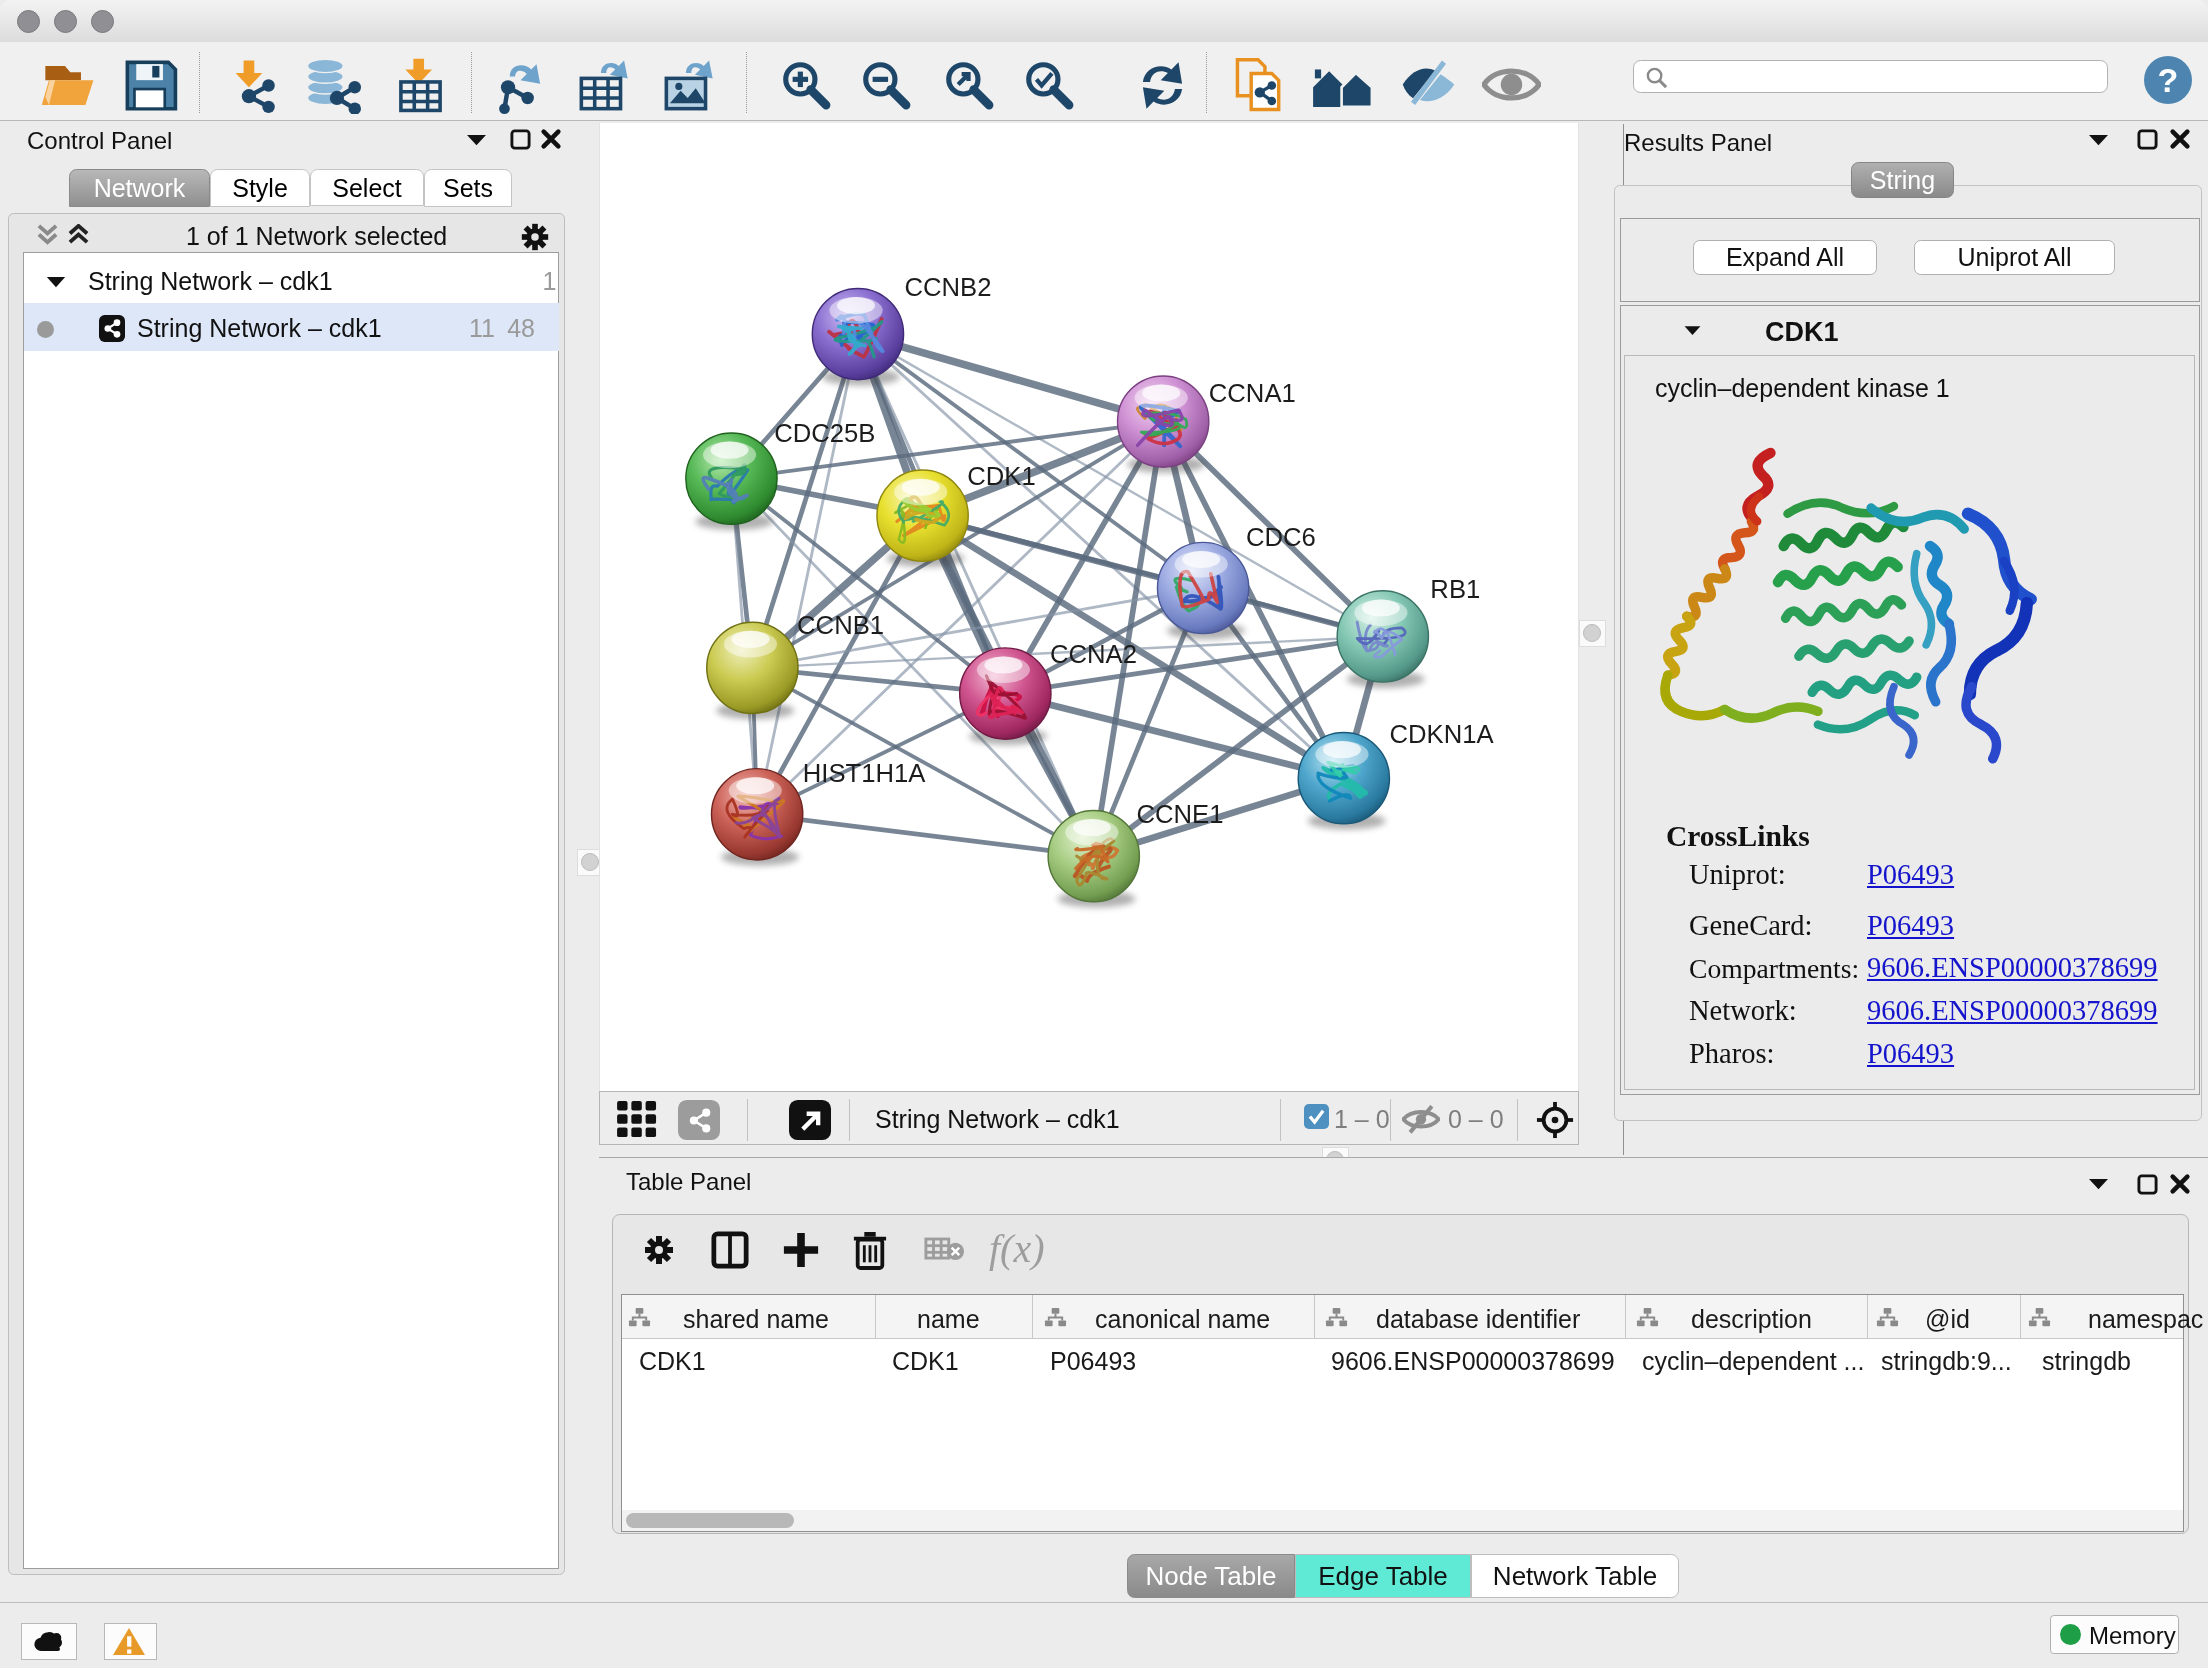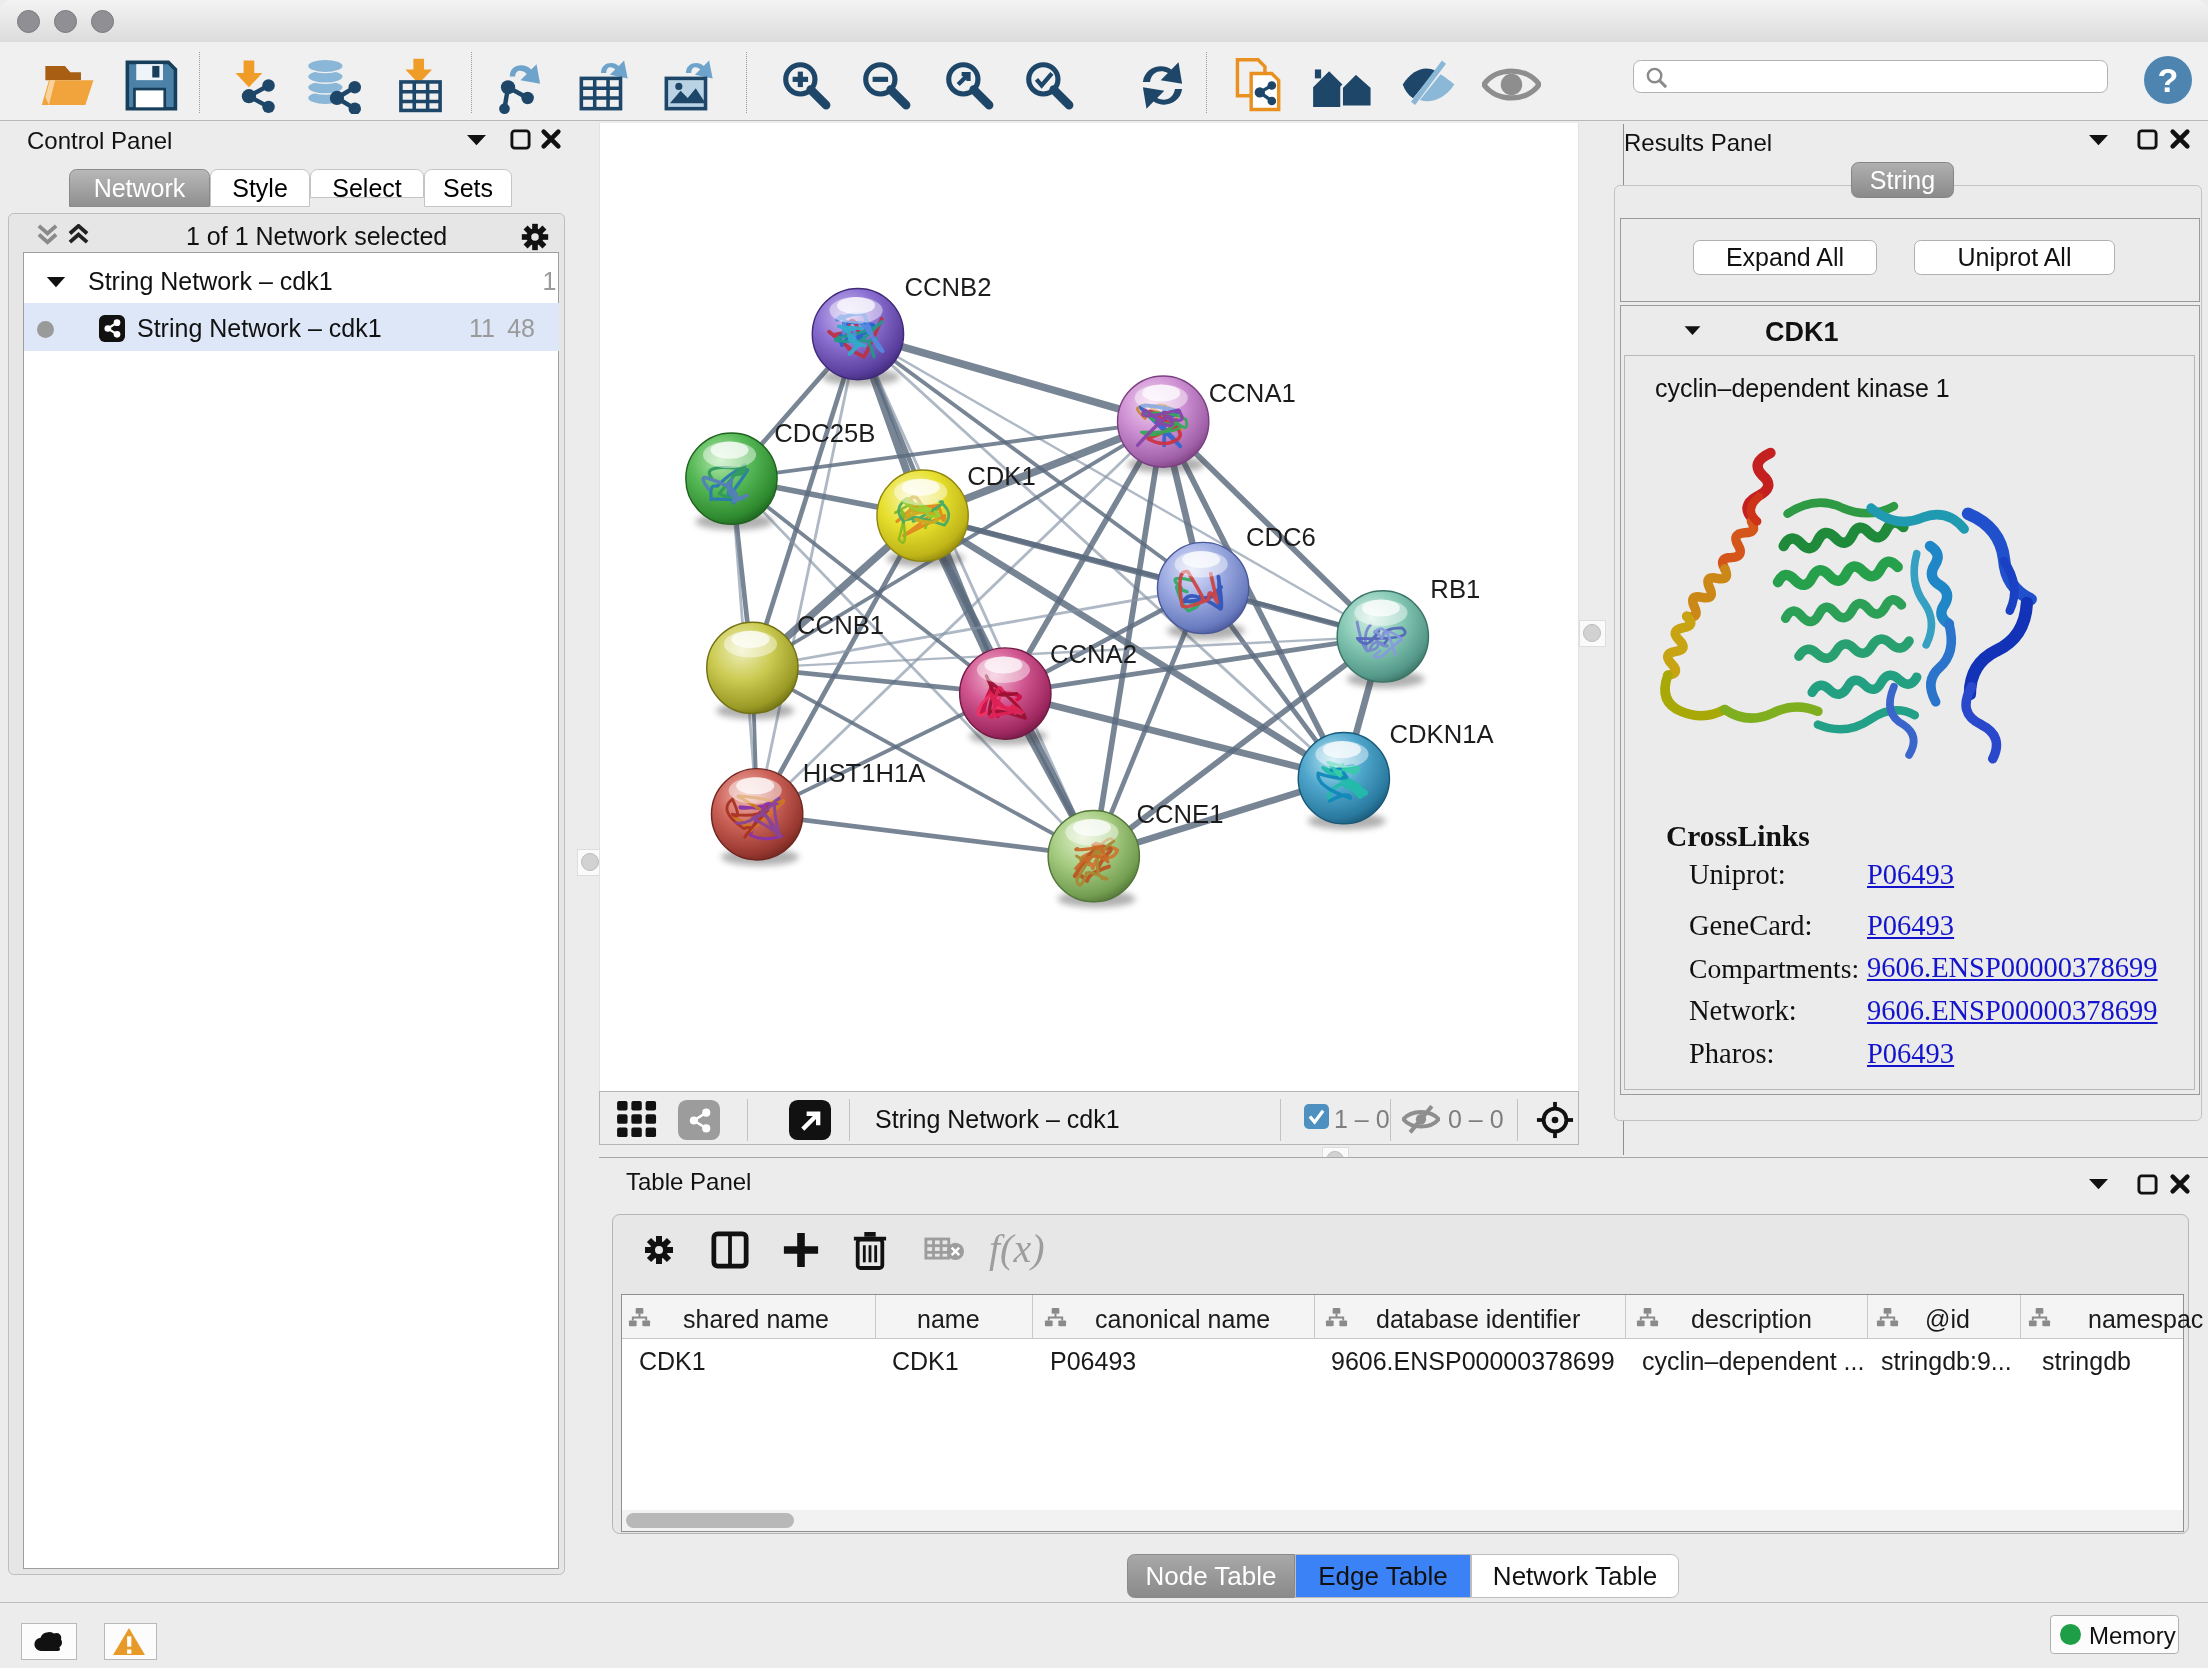--- a/index.html
+++ b/index.html
@@ -191,21 +191,21 @@
       </svg>
     <svg class="abs" style="left:540px;top:128px" width="22" height="22" viewBox="0 0 24 24">
         <path d="M4 4 L20 20 M20 4 L4 20" stroke="#111" stroke-width="5" stroke-linecap="round"></path>
       </svg>
 
     <div class="abs" style="left:69px;top:169px;width:141px;height:38px;background:linear-gradient(#b8b8b8,#8f8f8f);
       border:1px solid #8a8a8a;border-radius:7.6px 7.6px 0 0;box-sizing:border-box;color:#fff;font-size:25px;
       text-align:center;line-height:36px;">Network</div>
     <div class="abs" style="left:210px;top:169px;width:100px;height:38px;background:#fff;border:1px solid #c4c4c4;
       border-radius:7.6px 7.6px 0 0;box-sizing:border-box;color:#000;font-size:25px;text-align:center;line-height:36px;">Style</div>
-    <div class="abs" style="left:310px;top:169px;width:114px;height:29px;background:#fff;border:1px solid #c4c4c4;
+    <div class="abs" style="left:310px;top:169px;width:114px;height:37px;background:#fff;border:1px solid #c4c4c4;
       border-radius:7.6px 7.6px 0 0;box-sizing:border-box;color:#000;font-size:25px;text-align:center;line-height:36px;">Select</div>
     <div class="abs" style="left:424px;top:169px;width:88px;height:38px;background:#fff;border:1px solid #c4c4c4;
       border-radius:7.6px 7.6px 0 0;box-sizing:border-box;color:#000;font-size:25px;text-align:center;line-height:36px;">Sets</div>
 
     <div class="abs" style="left:7.6px;top:213px;width:557px;height:1362px;background:#e6e6e6;
       border:1px solid #bdbdbd;border-radius:5.7px;box-sizing:border-box;"></div>
 
     <svg class="abs" style="left:36px;top:224px" width="23" height="21" viewBox="0 0 24 22">
       <g stroke="#8a8a8a" stroke-width="4" fill="none">
           <path d="M3 2 l9 8 9-8"></path>
@@ -810,21 +810,21 @@
     <div class="abs celltxt" style="left:1331px;top:1347px;">9606.ENSP00000378699</div>
     <div class="abs celltxt" style="left:1642px;top:1347px;">cyclin–dependent ...</div>
     <div class="abs celltxt" style="left:1881px;top:1347px;">stringdb:9...</div>
     <div class="abs celltxt" style="left:2042px;top:1347px;">stringdb</div>
 
     <div class="abs" style="left:622px;top:1510px;width:1561px;height:21px;background:#f2f2f2;"></div>
     <div class="abs" style="left:626px;top:1513px;width:168px;height:15px;background:#b8b8b8;border-radius:7.6px;"></div>
 
     <div class="abs" style="left:1127px;top:1554px;width:168px;height:44px;background:linear-gradient(#a8a8a8,#8a8a8a);
       border:1px solid #8a8a8a;border-radius:7.6px 0 0 7.6px;box-sizing:border-box;color:#fff;font-size:26px;text-align:center;line-height:42px;">Node Table</div>
-    <div class="abs" style="left:1295px;top:1554px;width:176px;height:44px;background:#3b82f6;border:1px solid #bdbdbd;
+    <div class="abs" style="left:1295px;top:1554px;width:176px;height:44px;background:#5eead4;border:1px solid #bdbdbd;
       box-sizing:border-box;color:#111;font-size:26px;text-align:center;line-height:42px;">Edge Table</div>
     <div class="abs" style="left:1471px;top:1554px;width:208px;height:44px;background:#fff;border:1px solid #bdbdbd;
       border-radius:0 7.6px 7.6px 0;box-sizing:border-box;color:#111;font-size:26px;text-align:center;line-height:42px;">Network Table</div>
   </div>
   <div id="statusbar">
     <div class="abs" style="left:0;top:1602px;width:2208px;height:67px;background:#ececec;border-top:1px solid #bdbdbd;"></div>
     <div class="abs" style="left:21px;top:1623px;width:56px;height:37px;background:#fcfcfc;border:1px solid #b8b8b8;box-sizing:border-box;"></div>
     <svg class="abs" style="left:32px;top:1630px" width="34" height="23" viewBox="0 0 36 24">
       <path d="M10 22 a7 7 0 0 1 -1 -14 a9 8 0 0 1 17 -1 a6 6 0 0 1 3 11 q2 4 -2 4 z" fill="#111"></path>
       <circle cx="26" cy="8" r="5" fill="#111"></circle>

